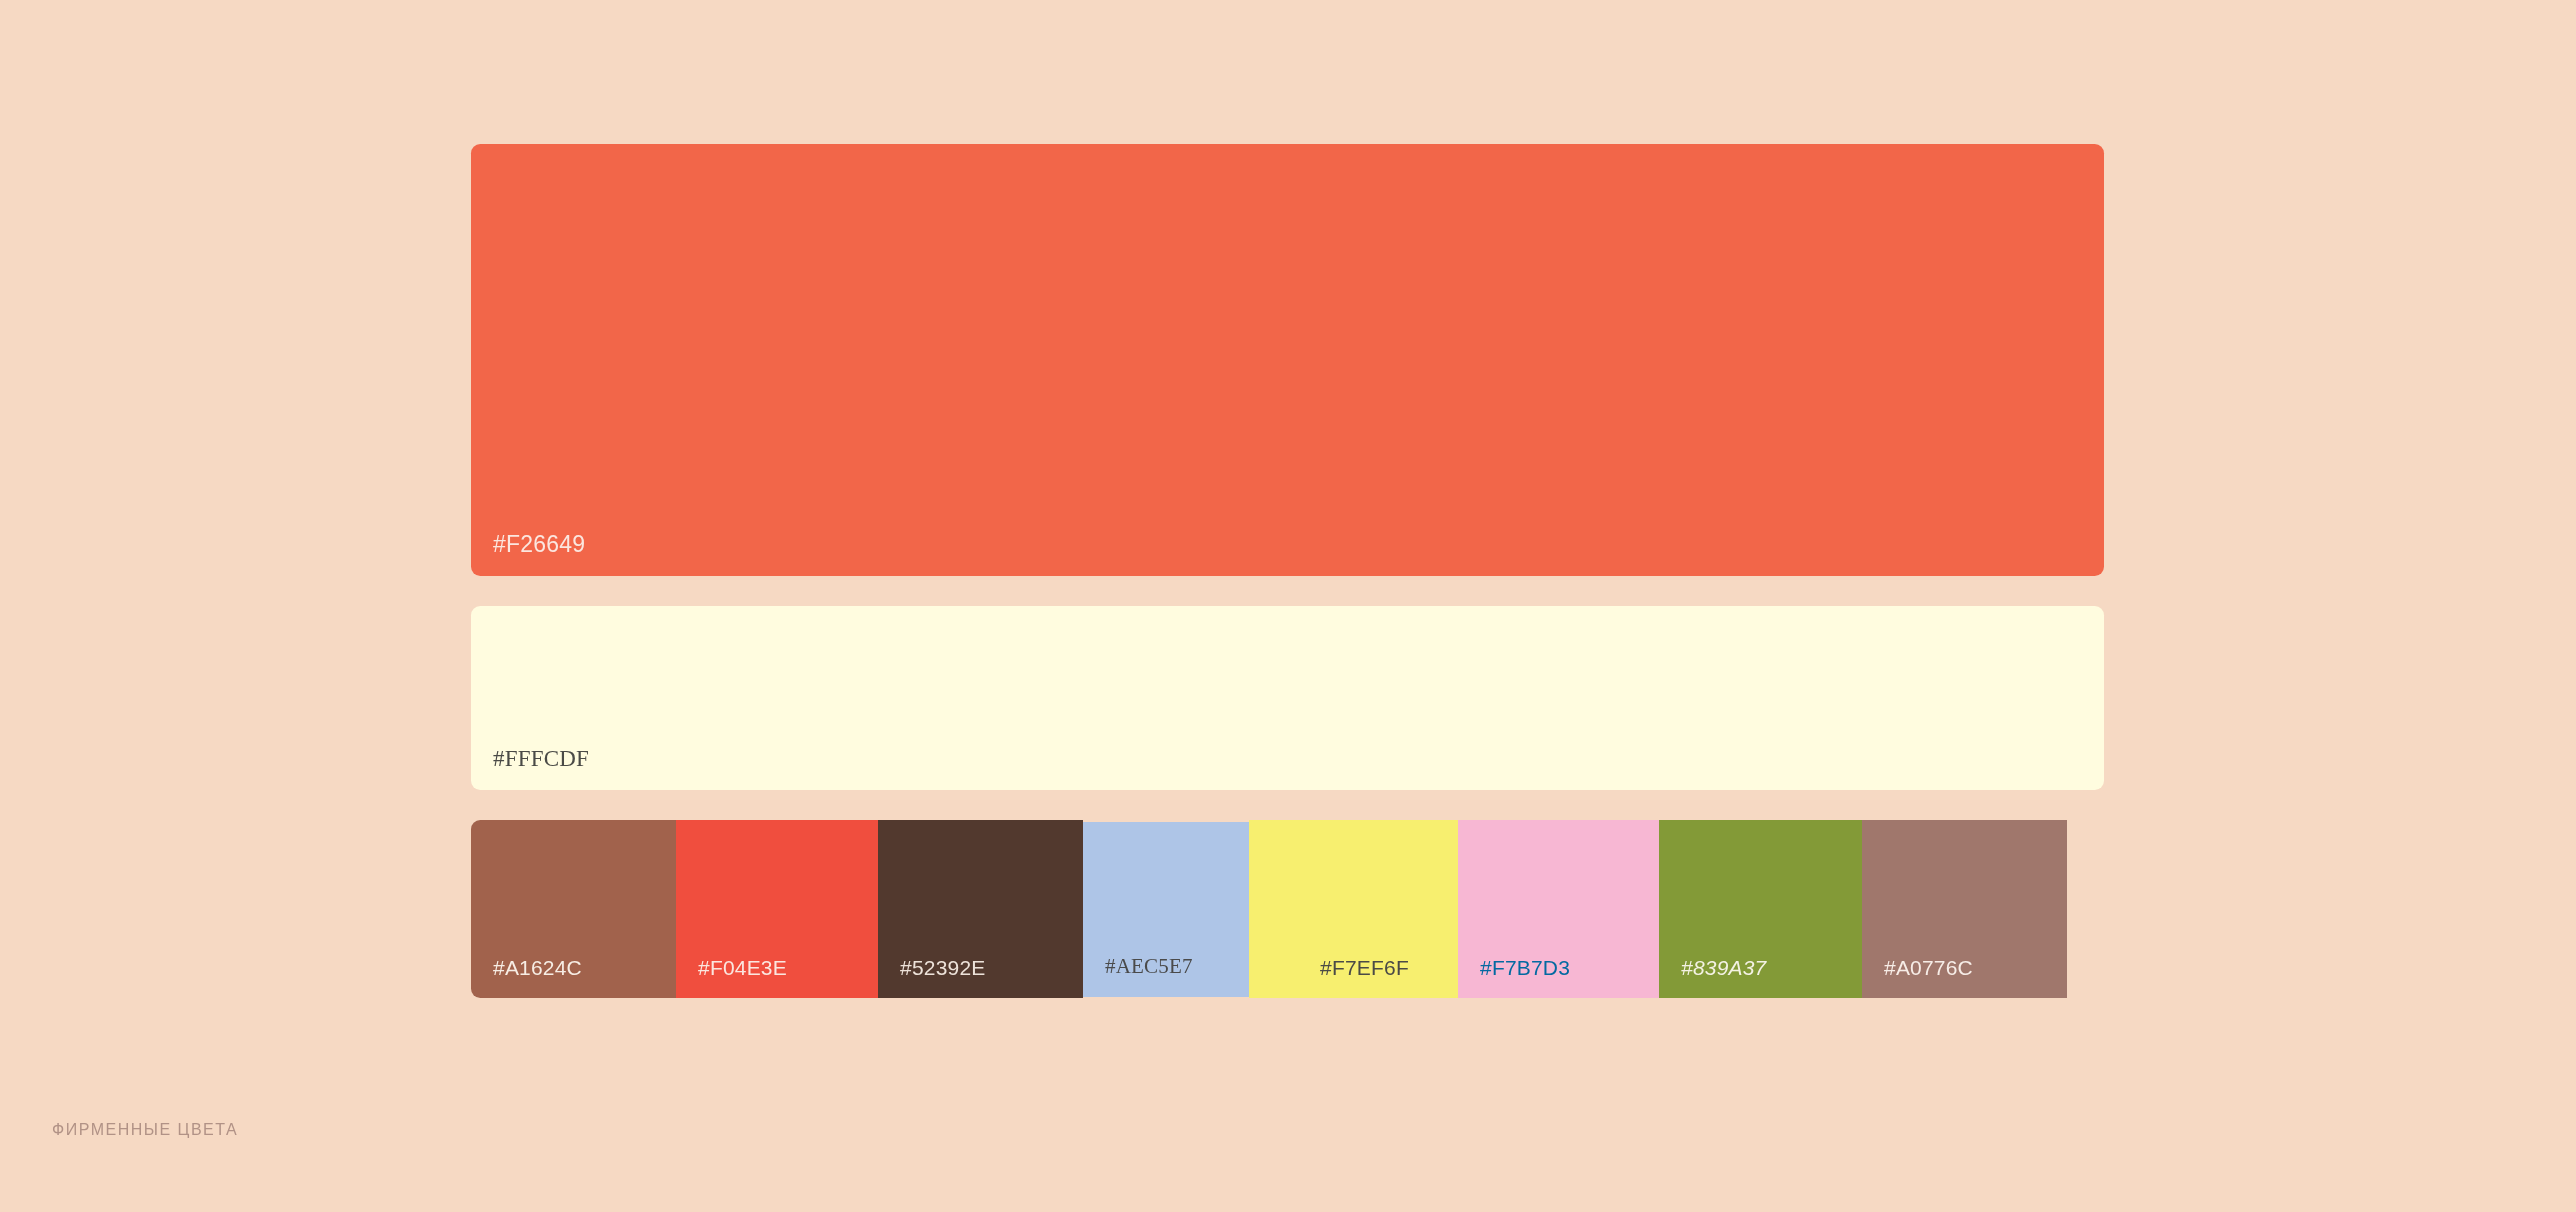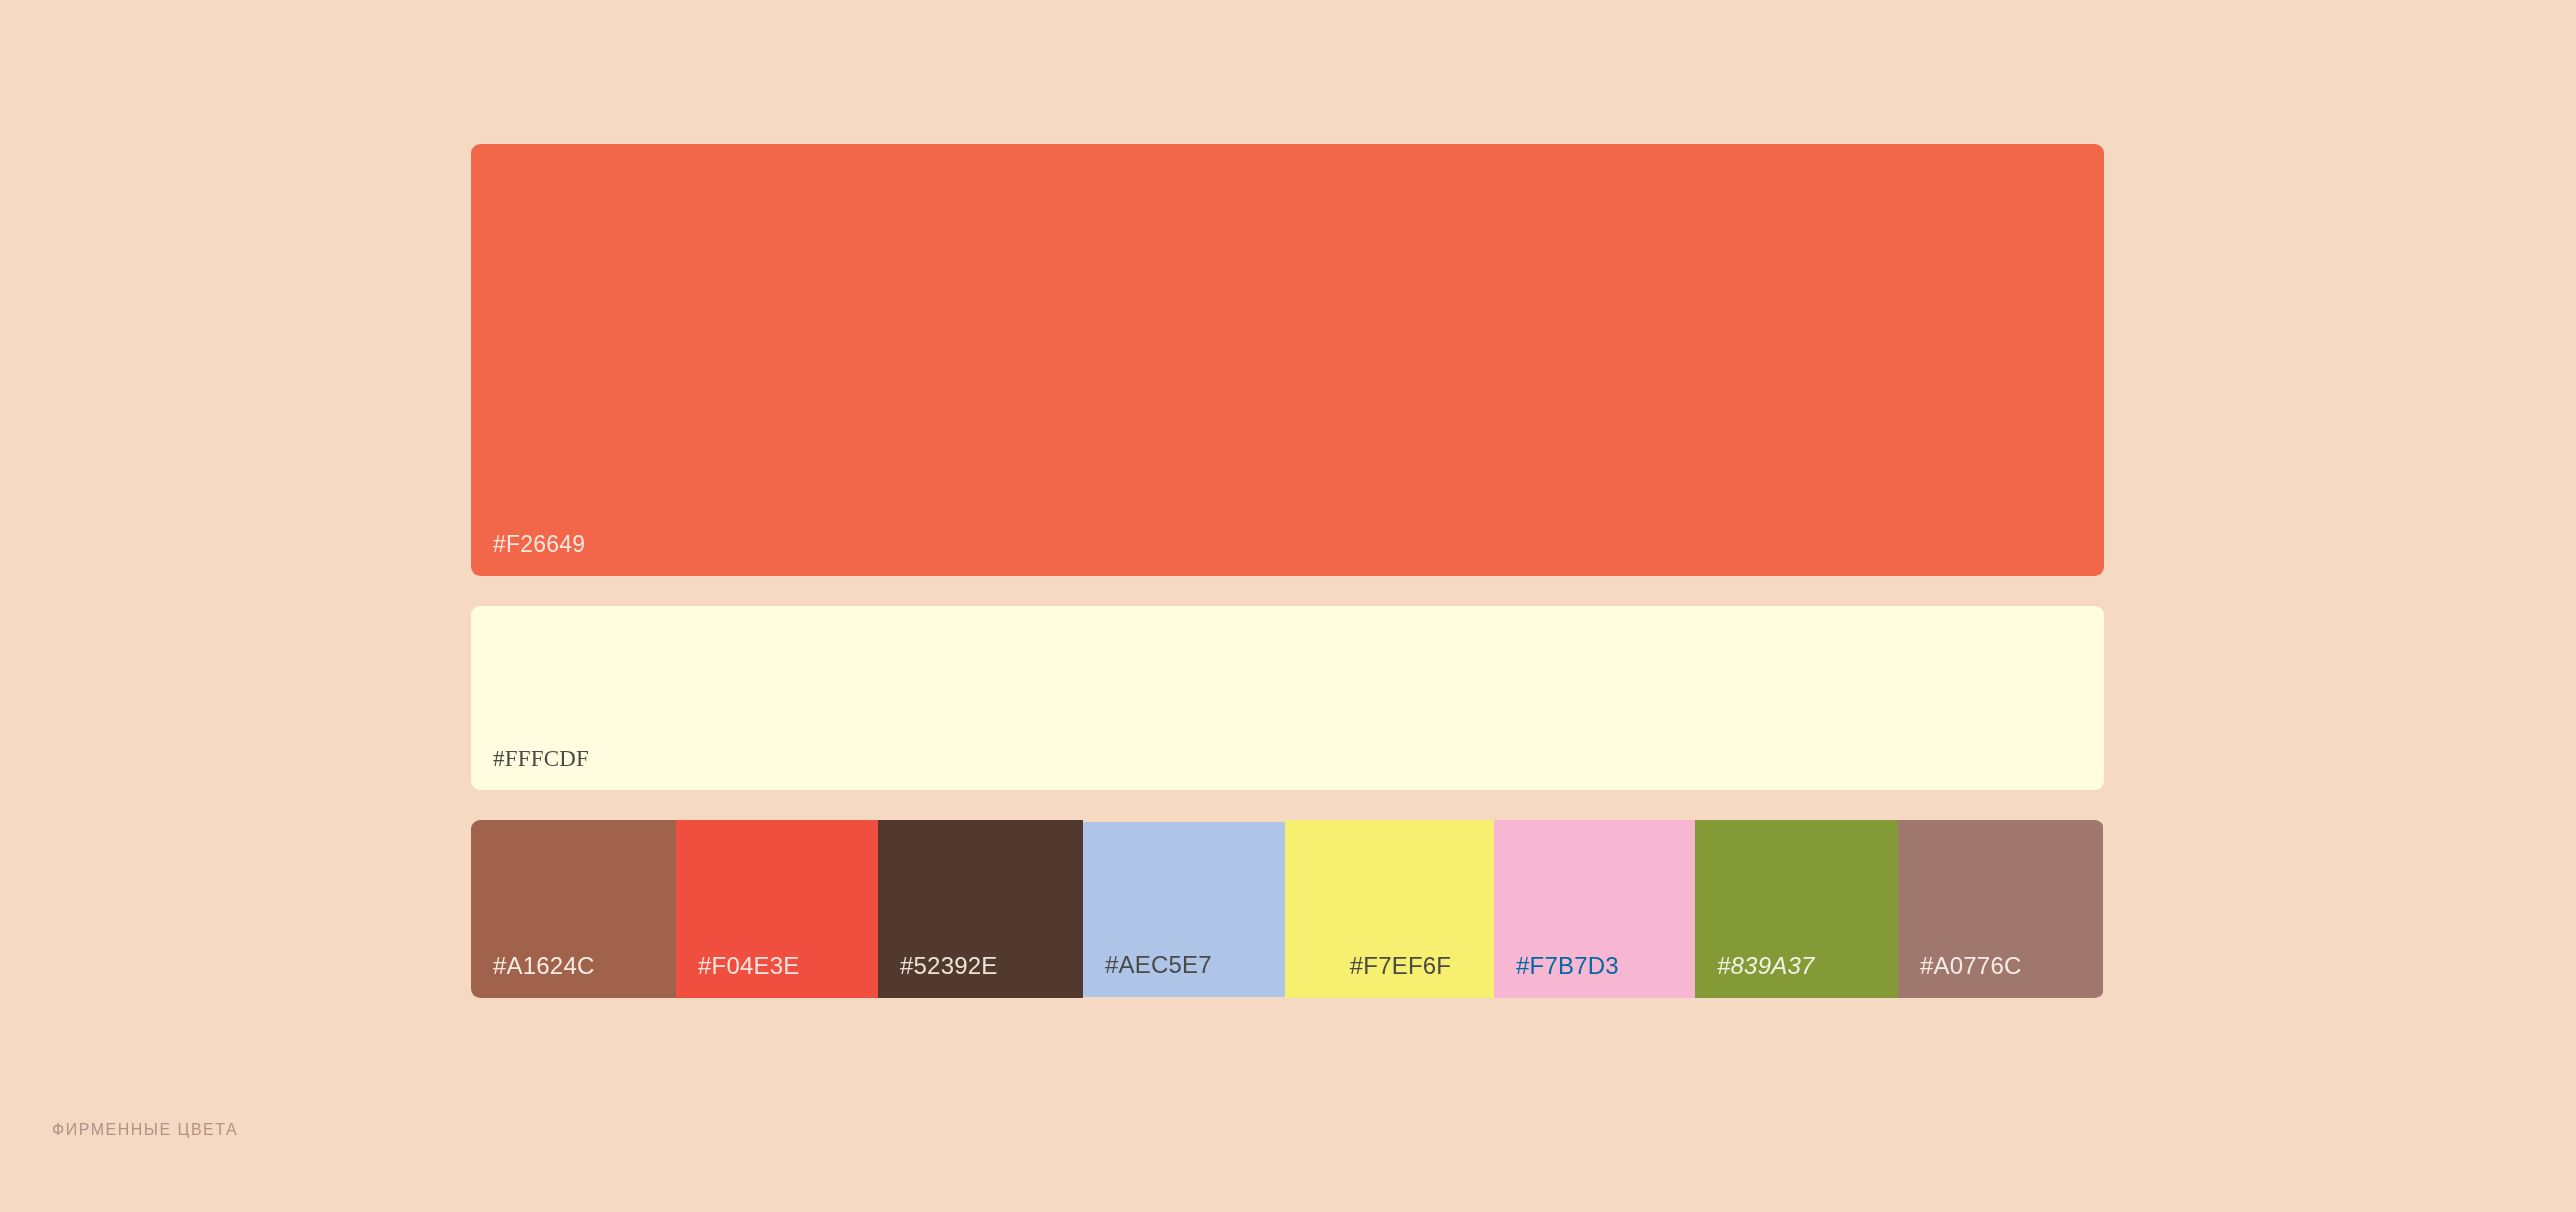--- a/index.html
+++ b/index.html
@@ -62,21 +62,21 @@
     height: 100%;
     flex: 0 0 auto;
   }
 
   .swatch-cell.is-inset {
     height: 175px;
     align-self: center;
   }
 
   .swatch-cell .swatch-label {
-    font-size: 24px;
+    font-size: 21px;
     letter-spacing: 0.2px;
     padding: 0 0 20px 22px;
     line-height: 1;
     white-space: nowrap;
   }
 
   
   .board-caption {
     position: absolute;
     left: 52px;
@@ -103,21 +103,21 @@
   <div class="swatch-strip">
     <div class="swatch-cell" style="background: rgb(161, 98, 76); width: 205px;">
       <span class="swatch-label" style="color: rgb(247, 237, 228);">#A1624C</span>
     </div>
     <div class="swatch-cell" style="background: rgb(240, 78, 62); width: 202px;">
       <span class="swatch-label" style="color: rgb(251, 230, 223);">#F04E3E</span>
     </div>
     <div class="swatch-cell" style="background: rgb(82, 57, 46); width: 205px; text-align: center;">
       <span class="swatch-label" style="color: rgb(237, 226, 217);">#52392E</span>
     </div>
-    <div class="swatch-cell is-inset" style="background: rgb(174, 197, 231); width: 202px;">
+    <div class="swatch-cell is-inset" style="background: rgb(174, 197, 231); width: 166px; font-family: Liberation Serif, serif;">
       <span class="swatch-label" style="color: rgb(74, 74, 74);">#AEC5E7</span>
     </div>
     <div class="swatch-cell" style="background: rgb(247, 239, 111); width: 209px; justify-content: center;">
       <span class="swatch-label" style="color: rgb(74, 74, 70);">#F7EF6F</span>
     </div>
     <div class="swatch-cell" style="background: rgb(247, 183, 211); width: 201px;">
       <span class="swatch-label" style="color: #0369a1;">#F7B7D3</span>
     </div>
     <div class="swatch-cell" style="background: rgb(131, 154, 55); width: 203px;">
       <span class="swatch-label" style="color: rgb(244, 242, 228); font-style: italic;">#839A37</span>

